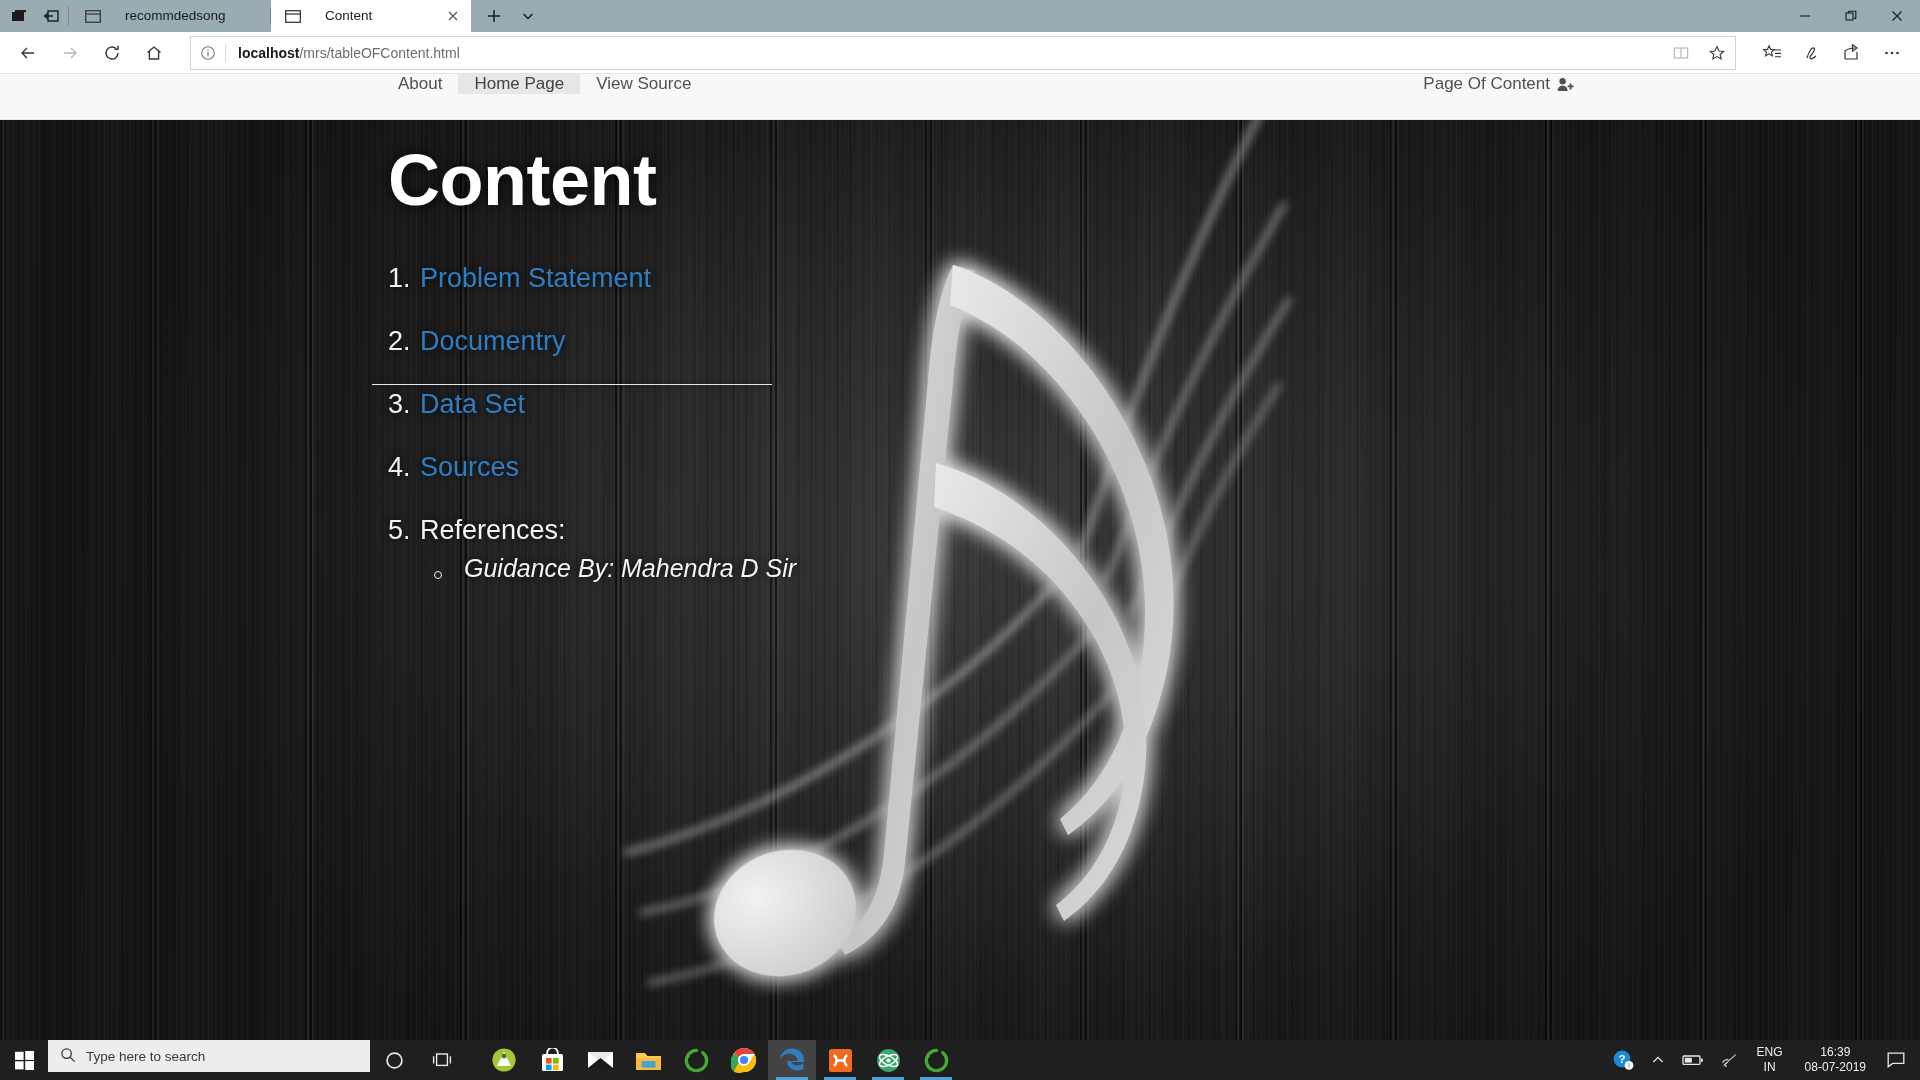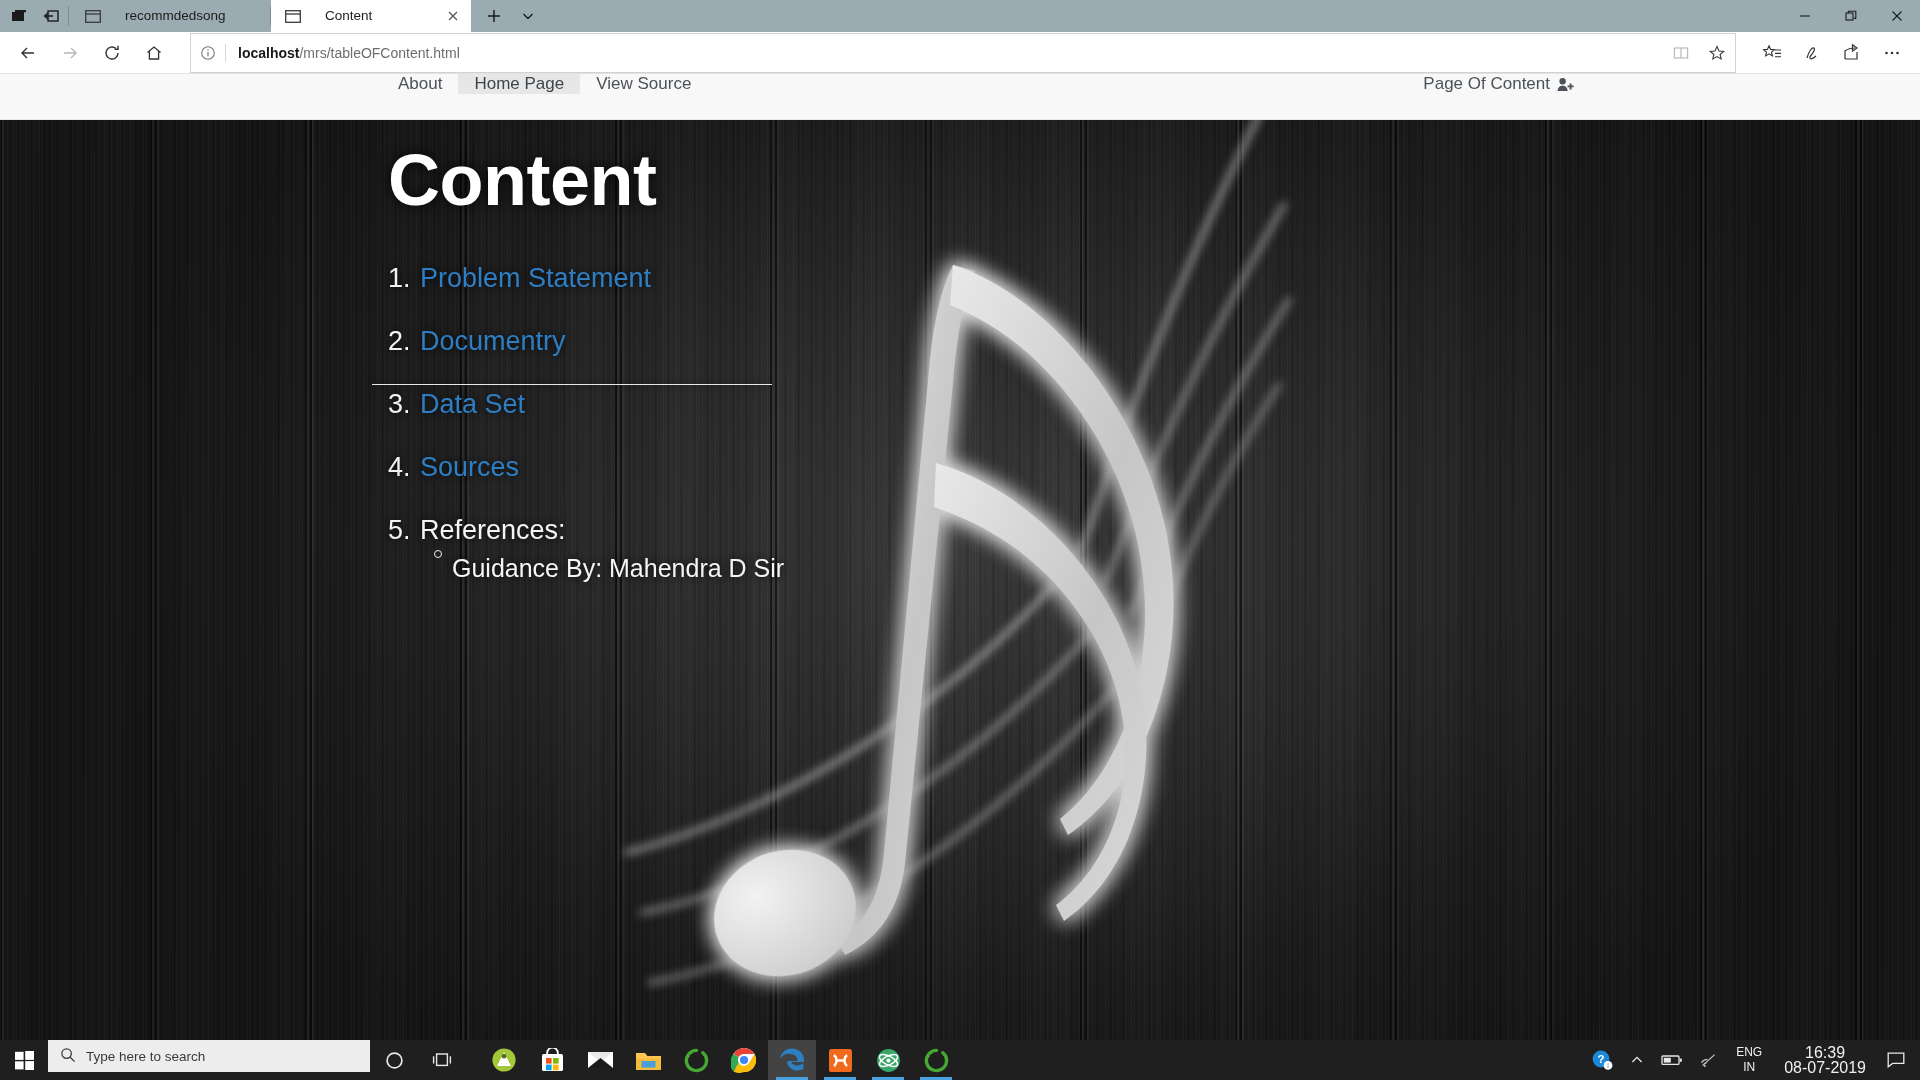--- a/index.html
+++ b/index.html
@@ -58,21 +58,21 @@
   .wc svg { display: block; }
 
   .toolbar {
     height: 42px; background: #ffffff; display: flex; align-items: center;
     padding: 0 8px; gap: 2px; flex: none;
     border-bottom: 1px solid #e3e3e3;
   }
   .tbtn { width: 40px; height: 34px; display: flex; align-items: center; justify-content: center; border-radius: 2px; }
   .tbtn.disabled { opacity: .35; }
   .addressbar {
-    flex: 1 1 auto; height: 40px; margin: 0 8px 0 14px;
+    flex: 1 1 auto; height: 34px; margin: 0 8px 0 14px;
     background: #ffffff; border: 1px solid #d2d2d2;
     display: flex; align-items: center;
   }
   .ab-info { width: 34px; display: flex; align-items: center; justify-content: center; }
   .ab-sep { width: 1px; height: 18px; background: #d8d8d8; }
   .ab-url { flex: 1; padding-left: 12px; font-size: 14px; color: #6d6d6d; white-space: nowrap; overflow: hidden; }
   .ab-url b { color: #1a1a1a; font-weight: 600; }
   .ab-actions { display: flex; align-items: center; }
   .ab-actions .tbtn { width: 36px; height: 28px; }
   .toolbar-right { display: flex; align-items: center; padding-left: 6px; }
@@ -137,21 +137,21 @@
   .rule {
     position: absolute; left: 372px; top: 264px; width: 400px; height: 1px;
     background: #e8e8e8; z-index: 4; box-shadow: 0 0 6px rgba(0,0,0,.8);
   }
   .toc { list-style: none; margin-top: 40px; }
   .toc-li { display: flex; align-items: baseline; margin-bottom: 32px; }
   .toc-num { color: #f2f2f2; font-size: 27px; width: 32px; flex: none; text-shadow: 0 0 9px rgba(0,0,0,.9); }
   .toc-link { color: #2e7ec4; font-size: 27px; text-decoration: none; text-shadow: 0 0 9px rgba(0,0,0,.85); }
   .toc-plain { color: #f5f5f5; font-size: 27px; text-shadow: 0 0 9px rgba(0,0,0,.9); }
   .sublist { list-style: none; margin-top: 8px; margin-left: 46px; }
-  .sub-li { display: flex; align-items: flex-start; gap: 10px; }
+  .sub-li { display: flex; align-items: flex-end; gap: 22px; font-style: italic; }
   .sub-marker {
     width: 8px; height: 8px; border: 1.6px solid #f0f0f0; border-radius: 50%;
     flex: none; transform: translateY(-4px);
   }
   .sub-text { color: #f5f5f5; font-size: 25px; text-shadow: 0 0 9px rgba(0,0,0,.9); }
 
   
   .taskbar {
     height: 40px; background: #1f1f1f; display: flex; flex: none;
     position: relative;
@@ -167,21 +167,21 @@
     width: 48px; height: 40px; display: flex; align-items: center; justify-content: center;
     position: relative;
   }
   .tb-app.active { background: rgba(255,255,255,0.16); }
   .tb-app .underline {
     position: absolute; bottom: 0; left: 8px; right: 8px; height: 3px; background: #4aa3e0;
   }
   .tray { margin-left: auto; display: flex; align-items: center; height: 40px; padding-right: 6px; gap: 0; }
   .tray-btn { height: 40px; display: flex; align-items: center; justify-content: center; padding: 0 8px; }
   .tray-lang { color: #f0f0f0; font-size: 12px; line-height: 15px; text-align: center; padding: 0 10px; }
-  .tray-clock { color: #f0f0f0; font-size: 16px; line-height: 15px; text-align: center; padding: 0 12px; }
+  .tray-clock { color: #f0f0f0; font-size: 12px; line-height: 15px; text-align: center; padding: 0 12px; }
   .tray-notif { width: 36px; height: 40px; display: flex; align-items: center; justify-content: center; }
 </style>
 </head>
 <body>
 
 <div class="browser-window">
 
   <div class="titlebar">
     <div class="tb-left-icons">
       <span class="tb-icon">

